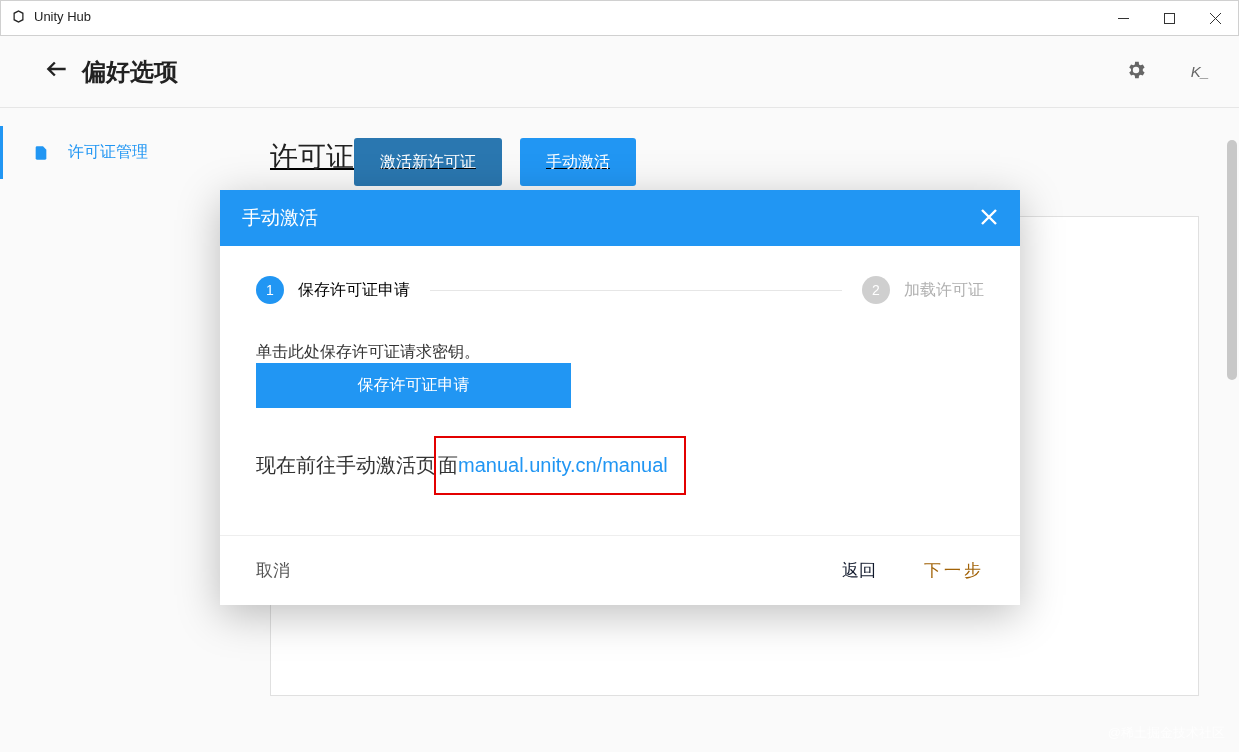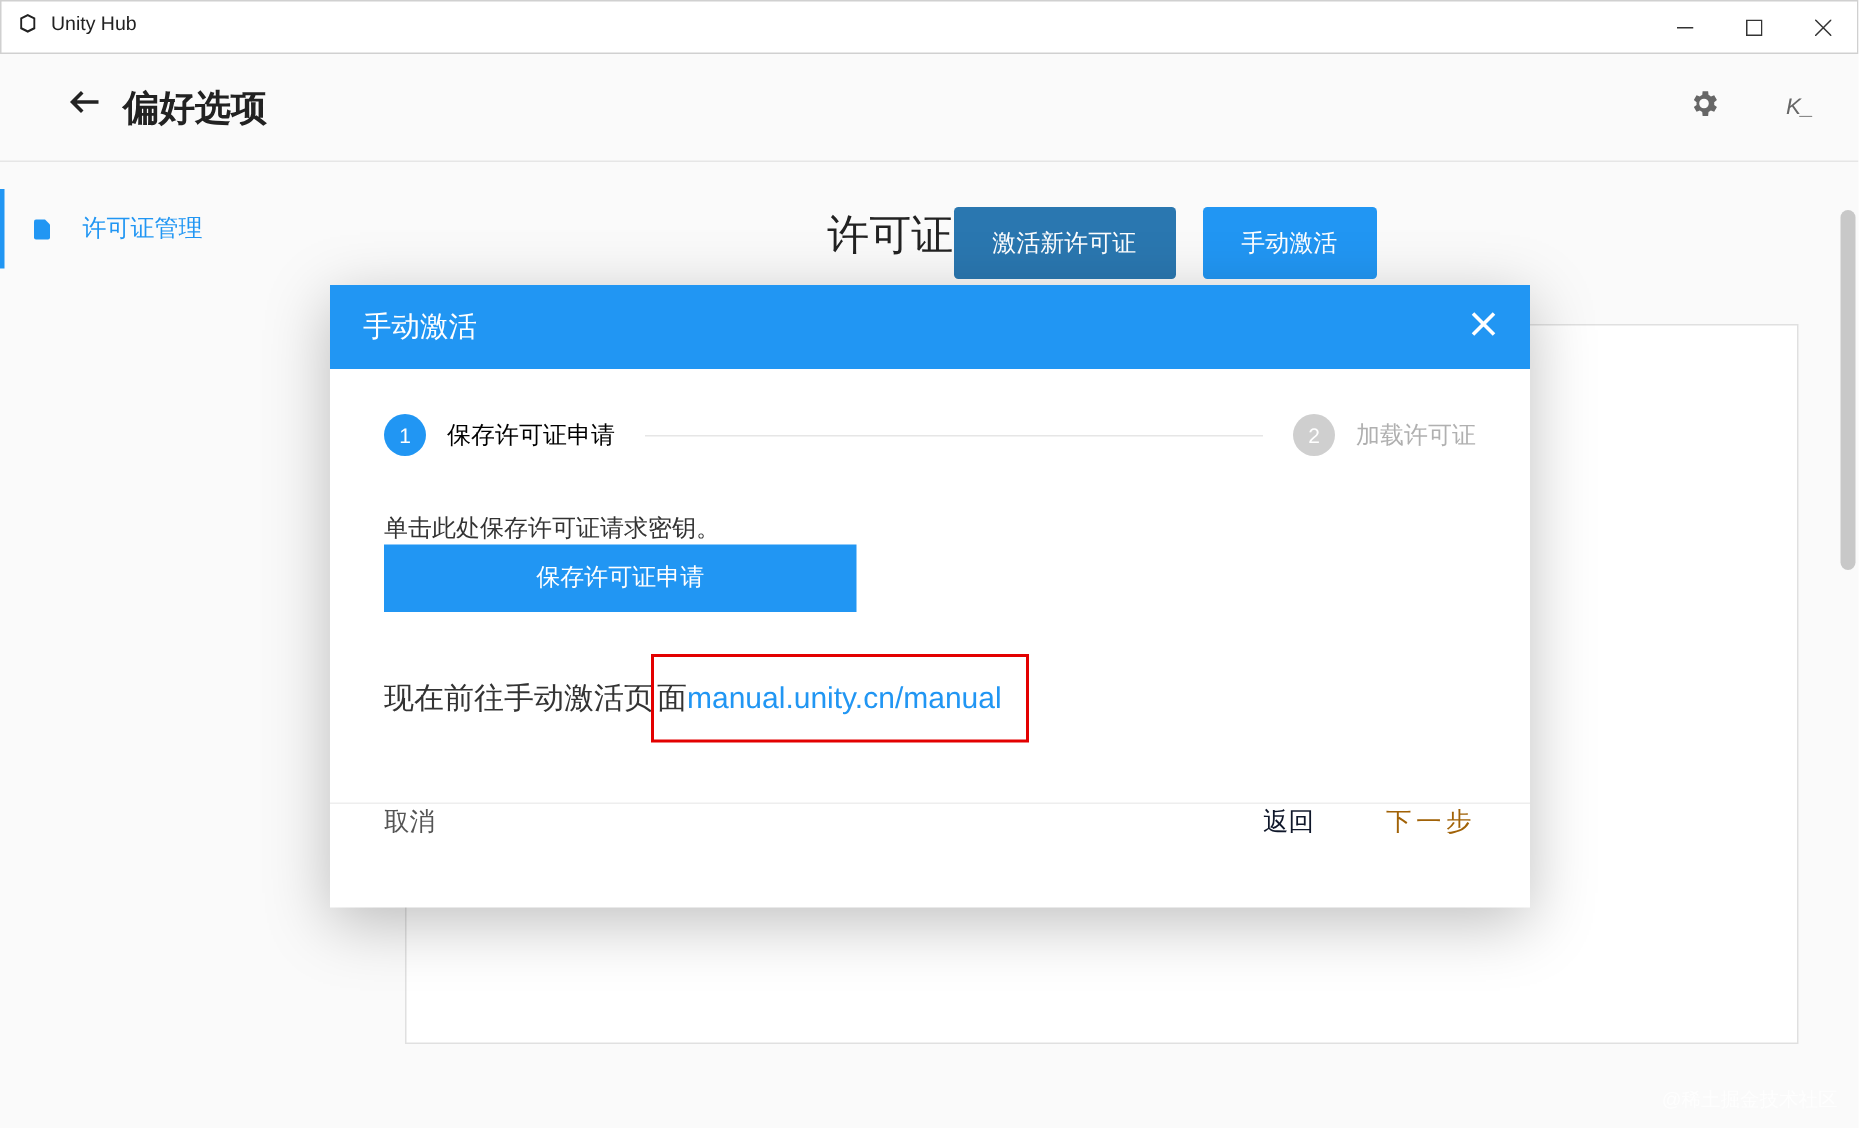--- a/index.html
+++ b/index.html
@@ -19,25 +19,25 @@
     .back-arrow { font-size: 24px; color: #222; cursor: pointer; }
     .page-title { font-size: 24px; font-weight: 600; color: #222; }
     .header-right { display: flex; align-items: center; gap: 44px; }
     .gear-hdr { color: #555; cursor: pointer; }
     .avatar { font-size: 15px; color: #666; font-style: italic; }
     
     
     .content { display: flex; height: calc(100% - 108px); background: #fafafa; }
     .sidebar { width: 270px; padding-top: 18px; }
     .sidebar-item { display: flex; align-items: center; gap: 18px; padding: 16px 0 16px 30px; font-size: 16px; color: #444; cursor: pointer; }
-    .sidebar-item.active { color: #2196F3; border-left: 3px solid #2196F3; padding-left: 16px; }
+    .sidebar-item.active { color: #2196F3; border-left: 3px solid #2196F3; padding-left: 29px; }
     .sidebar-item-icon { width: 18px; height: 18px; display: flex; align-items: center; justify-content: center; }
     
     .main { flex: 1; padding: 30px 40px 0 0; position: relative; }
-    .main-head { display: flex; justify-content: center; align-items: flex-start; margin-bottom: 30px; }
+    .main-head { display: flex; justify-content: flex-start; align-items: flex-start; margin-bottom: 30px; text-decoration: underline; }
     .main-title { font-size: 28px; font-weight: 400; color: #222; }
     .main-buttons { display: flex; gap: 18px; }
     .btn { height: 48px; padding: 0 26px; border-radius: 3px; font-size: 16px; display: flex; align-items: center; justify-content: center; cursor: pointer; border: none; color: #fff; }
     .btn-dark { background: #2a77b0; }
     .btn-primary { background: #2196F3; }
     
     .license-panel { background: #fff; border: 1px solid #e0e0e0; height: 480px; display: flex; flex-direction: column; align-items: center; justify-content: center; }
     .no-license { font-size: 30px; font-weight: 700; color: #222; margin-bottom: 30px; }
     .no-license-desc { font-size: 16px; color: #444; }
     .link { color: #2196F3; cursor: pointer; }
@@ -54,21 +54,21 @@
     .step-badge { width: 28px; height: 28px; border-radius: 50%; display: flex; align-items: center; justify-content: center; font-size: 14px; color: #fff; }
     .step-badge.active { background: #2196F3; }
     .step-badge.inactive { background: #cfcfcf; }
     .step-label { font-size: 16px; }
     .step-label.inactive { color: #b0b0b0; }
     .step-line { flex: 1; height: 1px; background: #e6e6e6; margin: 0 20px; }
     .instr { font-size: 16px; color: #333; }
     .save-btn { width: 315px; height: 45px; background: #2196F3; color: #fff; font-size: 16px; border: none; display: flex; align-items: center; justify-content: center; cursor: pointer; margin-bottom: 28px; }
     .goto-line { font-size: 20px; color: #333; display: flex; align-items: center; }
     .red-box { border: 2px solid #e30000; padding: 14px 16px 14px 2px; margin-left: -2px; display: inline-flex; align-items: baseline; }
-    .modal-footer { border-top: 1px solid #eee; height: 70px; display: flex; align-items: flex-start; justify-content: space-between; padding: 0 36px; }
+    .modal-footer { border-top: 1px solid #eee; height: 70px; display: flex; align-items: center; justify-content: space-between; padding: 0 36px; }
     .footer-right { display: flex; gap: 48px; }
     .footer-btn { font-size: 17px; cursor: pointer; background: none; border: none; }
     .footer-cancel { color: #555; }
     .footer-back { color: #0f172a; }
     .footer-next { color: #a16207; letter-spacing: 3px; }
     
     .watermark { position: absolute; right: 14px; bottom: 10px; font-size: 13px; color: rgba(255,255,255,0.8); pointer-events: none; }
     .scrollbar { position: absolute; right: 2px; top: 140px; width: 10px; height: 240px; background: #c8c8c8; border-radius: 5px; }
   </style>
 </head>

